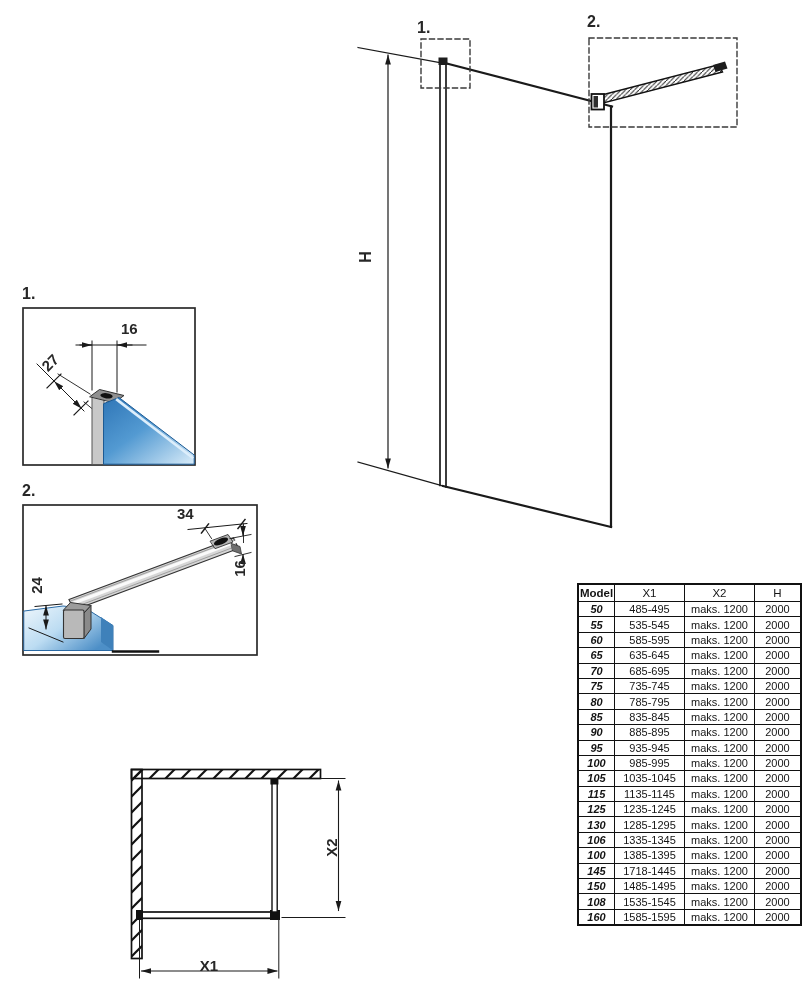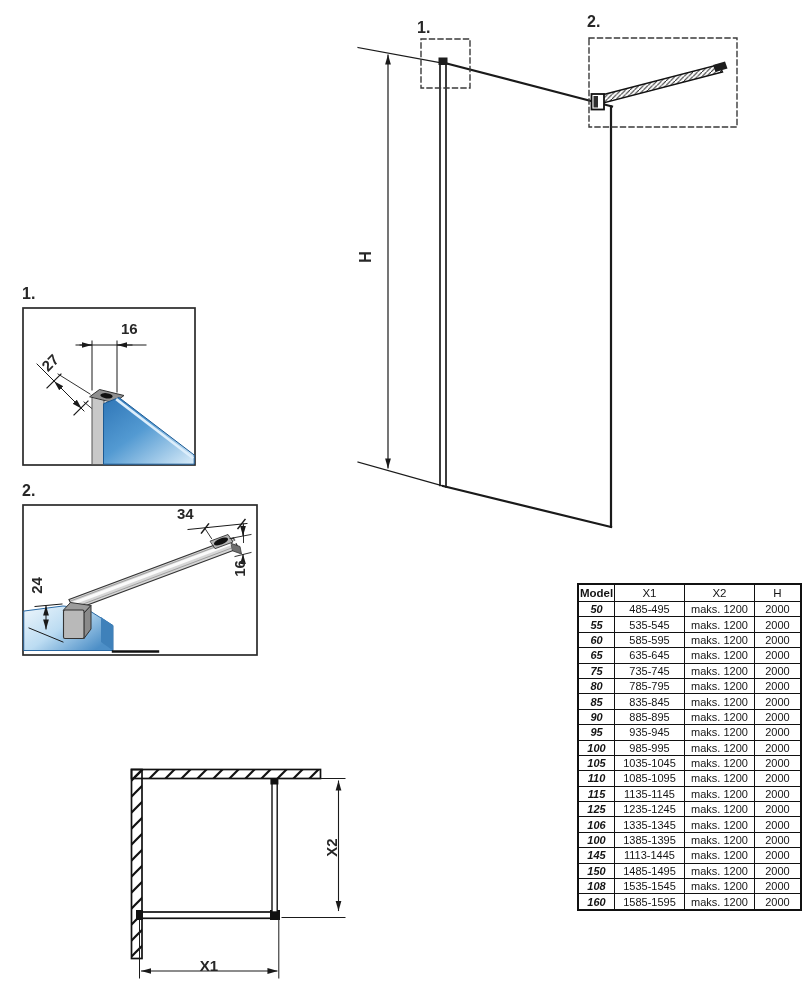--- a/index.html
+++ b/index.html
@@ -202,20 +202,26 @@
             <td>maks. 1200</td>
             <td>2000</td>
           </tr>
           <tr>
             <td>65</td>
             <td>635-645</td>
             <td>maks. 1200</td>
             <td>2000</td>
           </tr>
           <tr>
+            <td>70</td>
+            <td>685-695</td>
+            <td>maks. 1200</td>
+            <td>2000</td>
+          </tr>
+          <tr>
             <td>75</td>
             <td>735-745</td>
             <td>maks. 1200</td>
             <td>2000</td>
           </tr>
           <tr>
             <td>80</td>
             <td>785-795</td>
             <td>maks. 1200</td>
             <td>2000</td>
@@ -244,52 +250,52 @@
             <td>maks. 1200</td>
             <td>2000</td>
           </tr>
           <tr>
             <td>105</td>
             <td>1035-1045</td>
             <td>maks. 1200</td>
             <td>2000</td>
           </tr>
           <tr>
-            <td>110</td>
-            <td>1085-1095</td>
-            <td>maks. 1200</td>
-            <td>2000</td>
-          </tr>
-          <tr>
             <td>115</td>
             <td>1135-1145</td>
             <td>maks. 1200</td>
             <td>2000</td>
           </tr>
           <tr>
             <td>125</td>
             <td>1235-1245</td>
             <td>maks. 1200</td>
             <td>2000</td>
           </tr>
           <tr>
+            <td>130</td>
+            <td>1285-1295</td>
+            <td>maks. 1200</td>
+            <td>2000</td>
+          </tr>
+          <tr>
             <td>106</td>
             <td>1335-1345</td>
             <td>maks. 1200</td>
             <td>2000</td>
           </tr>
           <tr>
             <td>100</td>
             <td>1385-1395</td>
             <td>maks. 1200</td>
             <td>2000</td>
           </tr>
           <tr>
             <td>145</td>
-            <td>1113-1445</td>
+            <td>1718-1445</td>
             <td>maks. 1200</td>
             <td>2000</td>
           </tr>
           <tr>
             <td>150</td>
             <td>1485-1495</td>
             <td>maks. 1200</td>
             <td>2000</td>
           </tr>
           <tr>

